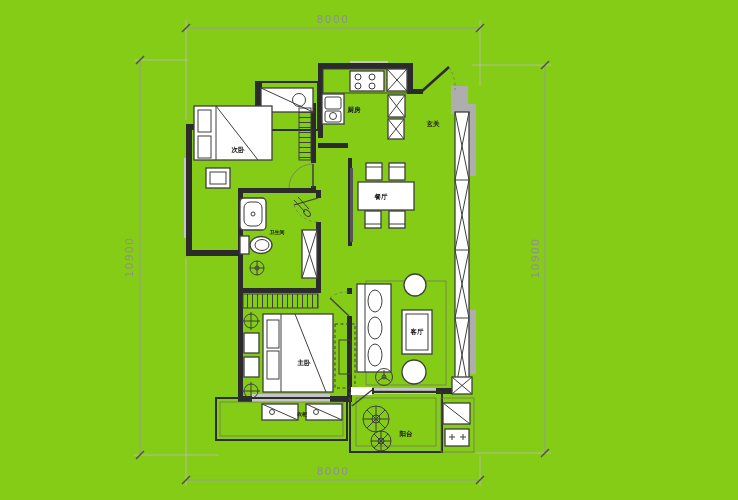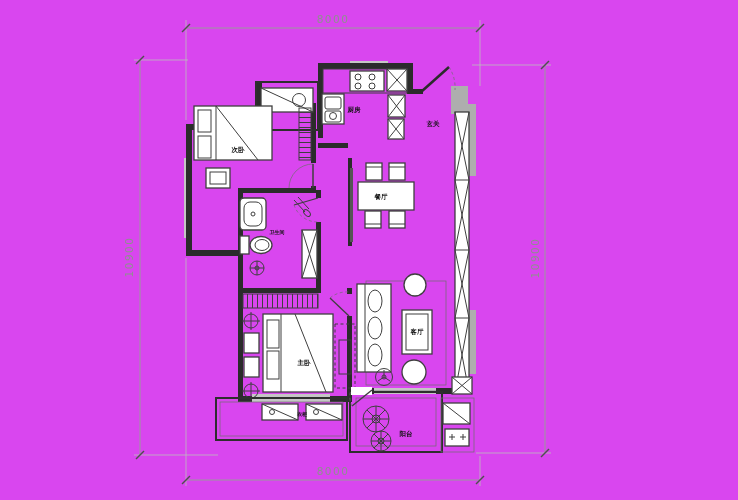--- a/index.html
+++ b/index.html
@@ -1,16 +1,16 @@
 <!DOCTYPE html>
 <html><head>
 <meta charset="utf-8">
 <style>
   html,body{margin:0;padding:0;background:#ffffff;}
-  .canvas{position:relative;width:738px;height:500px;background:#d946ef;overflow:hidden;
+  .canvas{position:relative;width:738px;height:500px;background:#84cc16;overflow:hidden;
           font-family:"Liberation Sans",sans-serif;}
   svg{position:absolute;left:0;top:0;}
   .w{fill:#2b2b2b;}
   .ln{stroke:#3f3f3f;fill:none;}
   .thin{stroke:#6e6e6e;stroke-width:.7;fill:none;}
   .fur{stroke:#3f3f3f;stroke-width:1.3;fill:#ffffff;}
   .fur2{stroke:#3f3f3f;stroke-width:1;fill:none;}
   .rail{stroke:#2e2e2e;stroke-width:2;fill:none;}
   .gray{fill:#c6c6c6;}
   .shade{fill:#aeaeae;}

